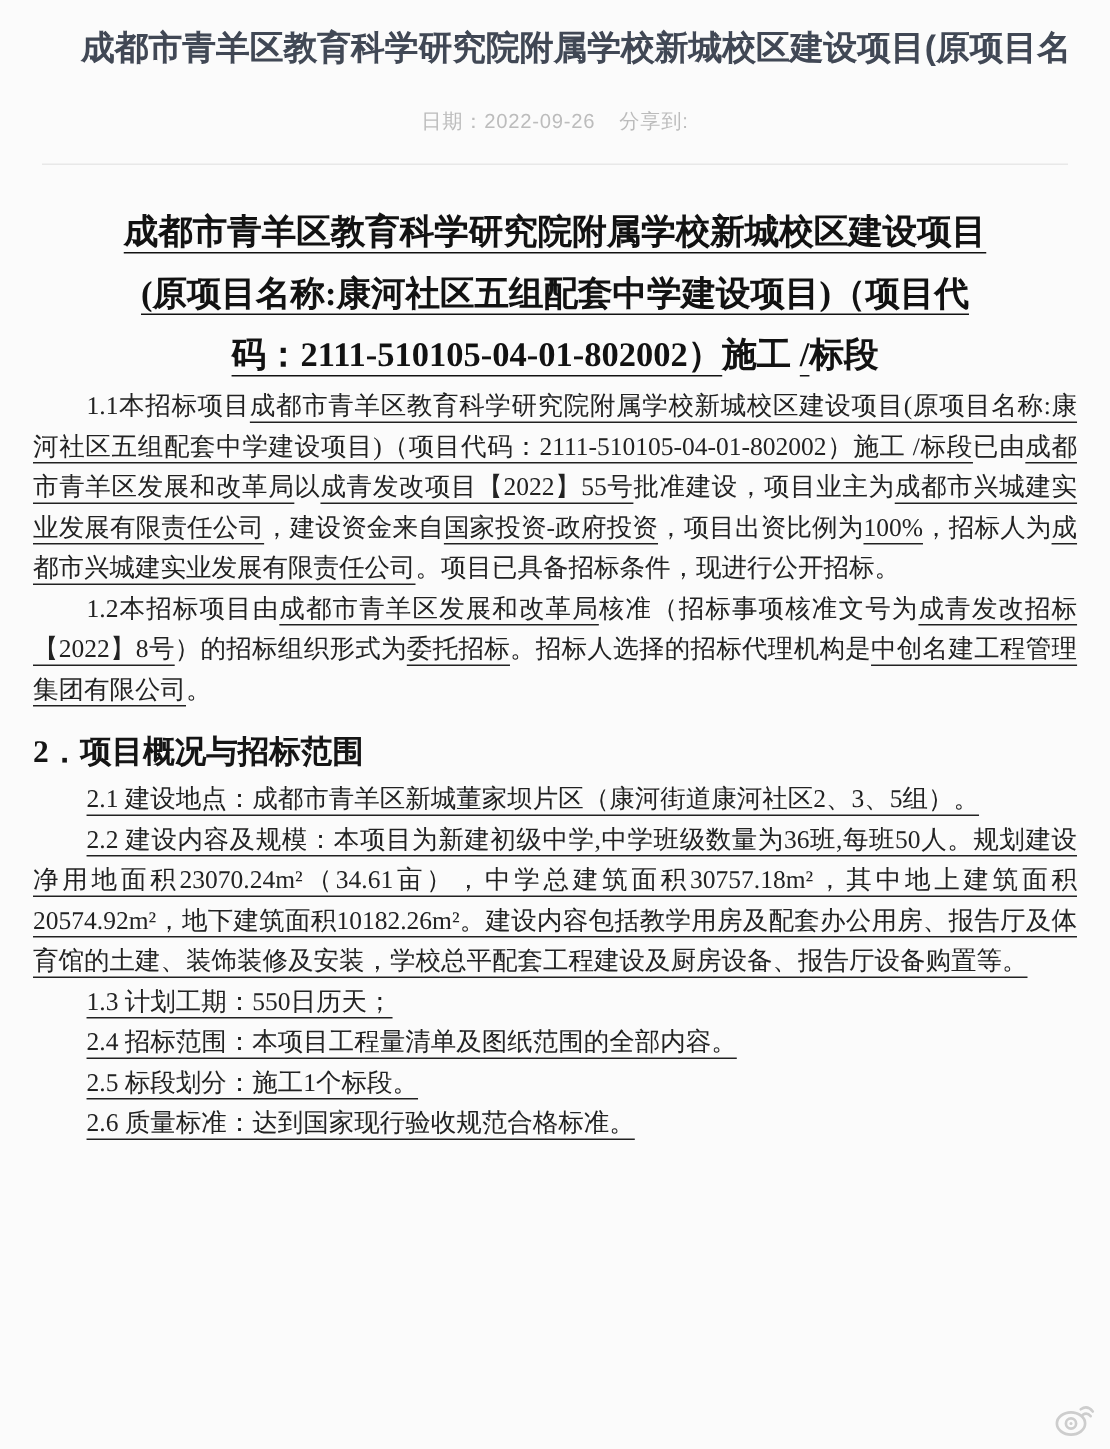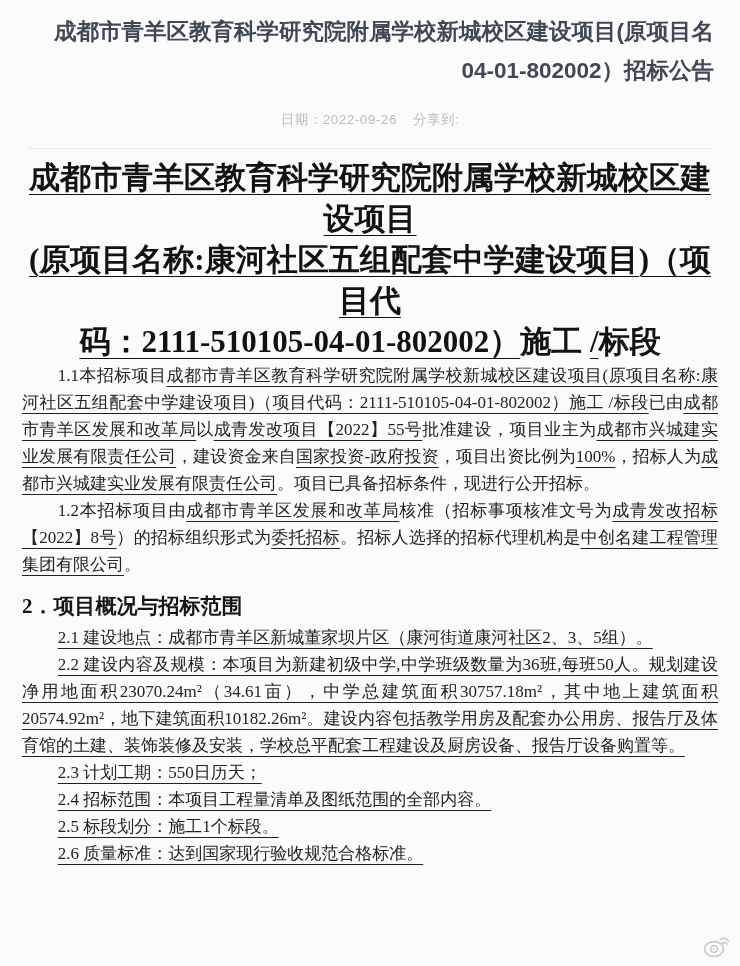--- a/index.html
+++ b/index.html
@@ -15,22 +15,22 @@
     color:#414855;text-align:right;
   }
   .date-row{
     margin-top:21px;text-align:center;
     font-family:"Liberation Sans",sans-serif;
     font-size:13.5px;color:#bcbcbc;letter-spacing:.5px;
   }
   .date-row .share{margin-left:16px;cursor:pointer;}
   hr.divider{border:0;border-top:1px solid #e8e8e8;margin:19px 28px 0;}
   .doc-title{
-    margin:8px 18px 0;text-align:center;
-    font-weight:700;font-size:31px;line-height:41px;color:#121212;
+    margin:24px 18px 0;text-align:center;
+    font-weight:700;font-size:23px;line-height:41px;color:#121212;
   }
   .doc-title .u{text-underline-offset:6px;}
   .content{
     margin:0 22px;font-size:17px;line-height:27px;color:#222;
     text-align:justify;
   }
   .sec-heading{
     margin:13px 0 3px;font-size:21px;line-height:30px;
     font-weight:700;color:#151515;
   }
@@ -41,42 +41,41 @@
     display:flex;align-items:center;gap:6px;
     color:#cdcdcd;font-family:"Liberation Sans",sans-serif;
     font-weight:700;font-size:20px;letter-spacing:1px;
   }
 </style>
 </head>
 <body>
 
 <h1 class="page-title" id="pageTitle">
     <div>成都市青羊区教育科学研究院附属学校新城校区建设项目(原项目名</div>
-    <div>04-01-802002）招标公告</div>
   </h1>
 
 <div class="date-row">
   <span>日期：</span><span>2022-09-26</span><span class="share">分享到:</span>
 </div>
 
 <hr class="divider">
 
 <div class="doc-title" id="docTitle">
     <div><span class="u">成都市青羊区教育科学研究院附属学校新城校区建设项目</span></div>
     <div><span class="u">(原项目名称:康河社区五组配套中学建设项目)（项目代</span></div>
     <div><span class="u">码：2111-510105-04-01-802002）</span><span>施工 </span><span class="u">/</span><span>标段</span></div>
   </div>
 
 <div class="content" id="content">
     <p class="body-par"><span>1.1本招标项目</span><span class="u">成都市青羊区教育科学研究院附属学校新城校区建设项目(原项目名称:康河社区五组配套中学建设项目)（项目代码：2111-510105-04-01-802002）施工 /标段</span><span>已由</span><span class="u">成都市青羊区发展和改革局</span><span>以</span><span class="u">成青发改项目【2022】55号</span><span>批准建设，项目业主为</span><span class="u">成都市兴城建实业发展有限责任公司</span><span>，建设资金来自</span><span class="u">国家投资-政府投资</span><span>，项目出资比例为</span><span class="u">100%</span><span>，招标人为</span><span class="u">成都市兴城建实业发展有限责任公司</span><span>。项目已具备招标条件，现进行公开招标。</span></p>
     <p class="body-par"><span>1.2本招标项目由</span><span class="u">成都市青羊区发展和改革局</span><span>核准（招标事项核准文号为</span><span class="u">成青发改招标【2022】8号</span><span>）的招标组织形式为</span><span class="u">委托招标</span><span>。招标人选择的招标代理机构是</span><span class="u">中创名建工程管理集团有限公司</span><span>。</span></p>
     <div class="sec-heading">2．项目概况与招标范围</div>
     <p class="body-par"><span class="u">2.1 建设地点：成都市青羊区新城董家坝片区（康河街道康河社区2、3、5组）。</span></p>
     <p class="body-par"><span class="u">2.2 建设内容及规模：本项目为新建初级中学,中学班级数量为36班,每班50人。规划建设净用地面积23070.24m²（34.61亩），中学总建筑面积30757.18m²，其中地上建筑面积20574.92m²，地下建筑面积10182.26m²。建设内容包括教学用房及配套办公用房、报告厅及体育馆的土建、装饰装修及安装，学校总平配套工程建设及厨房设备、报告厅设备购置等。</span></p>
-    <p class="body-par"><span class="u">2.3 计划工期：550日历天；</span></p>
+    <p class="body-par"><span class="u">1.3 计划工期：550日历天；</span></p>
     <p class="body-par"><span class="u">2.4 招标范围：本项目工程量清单及图纸范围的全部内容。</span></p>
     <p class="body-par"><span class="u">2.5 标段划分：施工1个标段。</span></p>
     <p class="body-par"><span class="u">2.6 质量标准：达到国家现行验收规范合格标准。</span></p>
   </div>
 
 <div class="watermark">
   <svg width="27" height="25" viewBox="0 0 27 25" aria-hidden="true">
     <g fill="none" stroke="#cdcdcd" stroke-width="1.8" stroke-linecap="round">
       <ellipse cx="11" cy="16" rx="9.4" ry="7.4"></ellipse>
       <circle cx="11" cy="16" r="3.4"></circle>

